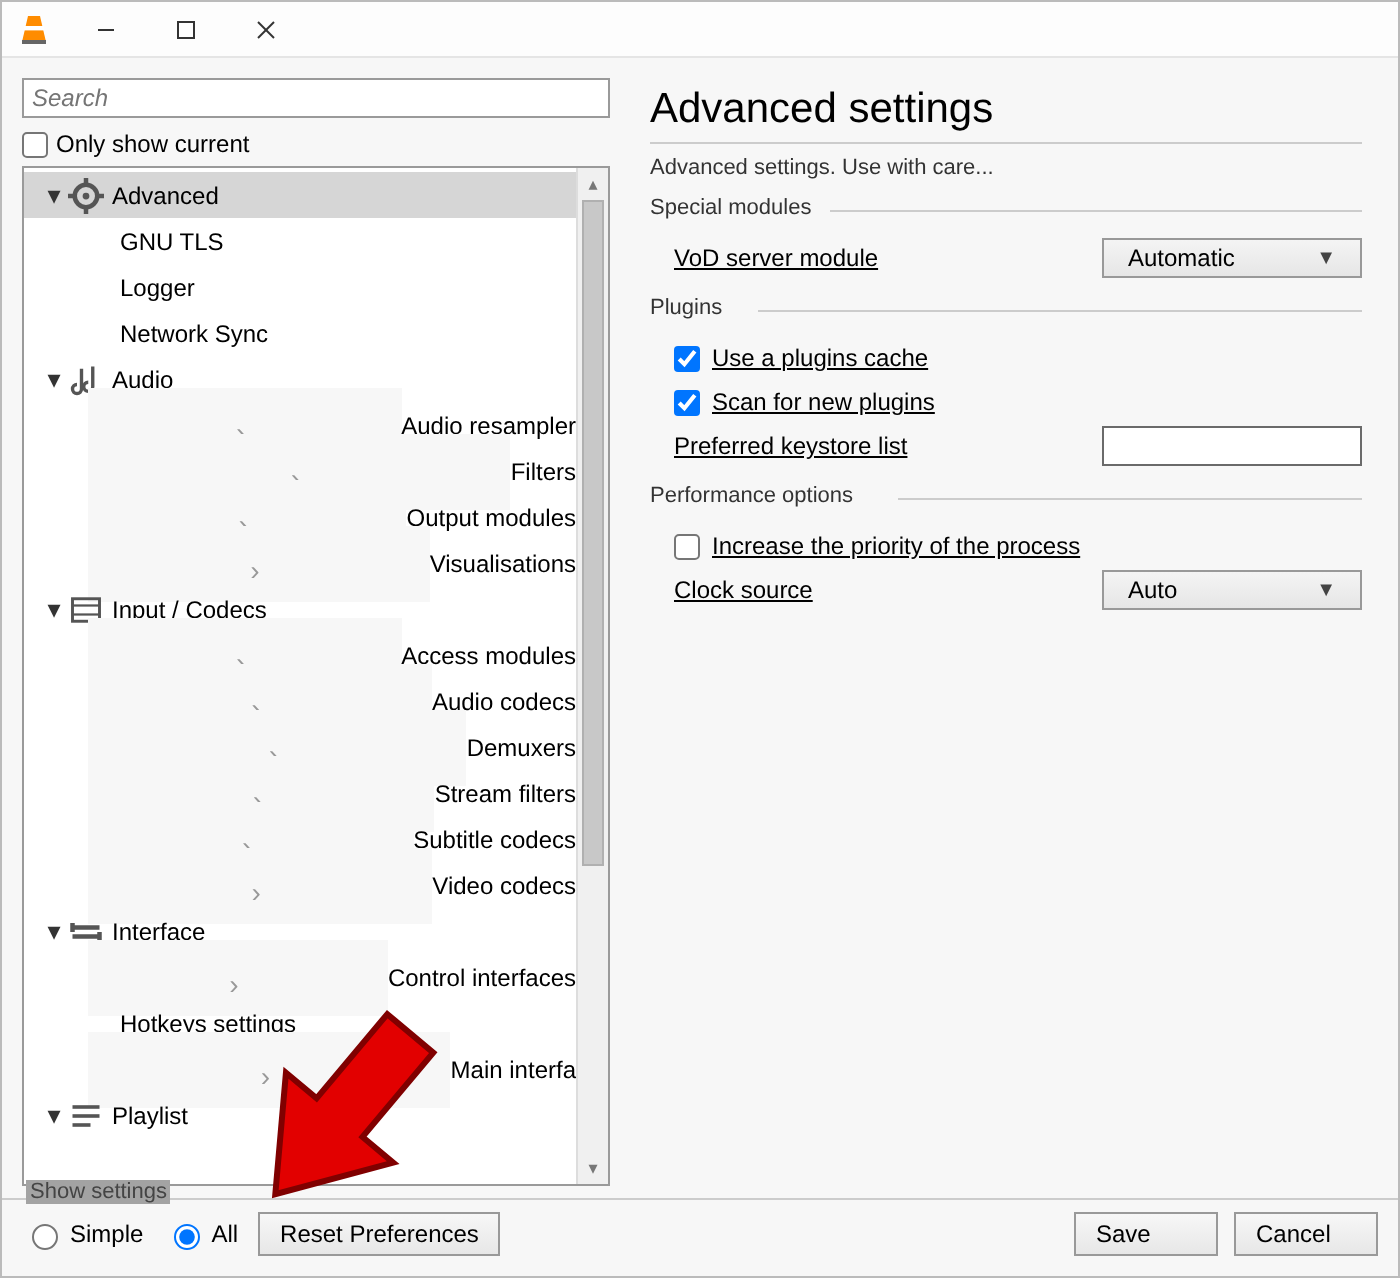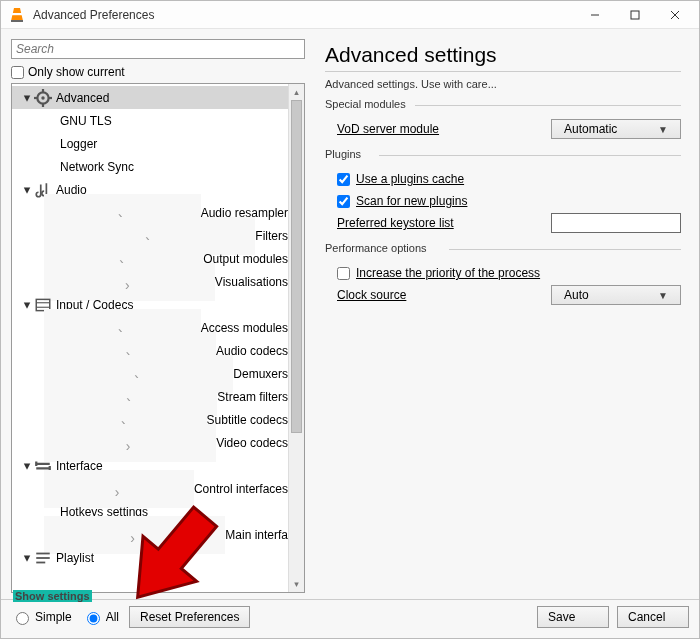--- a/index.html
+++ b/index.html
@@ -179,23 +179,22 @@
     gap: 10px;
     background: #f7f7f7;
     position: relative;
   }
   .show-settings-label {
     position: absolute;
     top: -10px;
     left: 12px;
     font-size: 11px;
     color: #444;
-    background: #14b8a6;
+    background: #a3a3a3;
     padding: 0 2px;
-    font-weight: bold;
   }
   .radio { display: flex; align-items: center; gap: 3px; }
   .btn {
     height: 22px;
     padding: 0 10px;
     border: 1px solid #999;
     background: linear-gradient(#f7f7f7,#e7e7e7);
     font-size: 12px;
     display: inline-flex;
     align-items: center;
@@ -218,21 +217,20 @@
 <div class="window">
 
   <div class="titlebar">
     <span class="app-icon">
       <svg viewBox="0 0 16 16">
           <polygon points="5,1 11,1 14,14 2,14" fill="#ff8c00"></polygon>
           <rect x="3" y="6" width="10" height="2.2" fill="#fff"></rect>
           <rect x="2" y="13" width="12" height="2" fill="#666"></rect>
         </svg>
     </span>
-    <span class="title">Advanced Preferences</span>
     <div class="win-btn">
         <svg viewBox="0 0 10 10">
           <line x1="1" y1="5" x2="9" y2="5" stroke="#333" stroke-width="1"></line>
         </svg>
       </div>
     <div class="win-btn">
         <svg viewBox="0 0 10 10">
           <rect x="1" y="1" width="8" height="8" fill="none" stroke="#333" stroke-width="1"></rect>
         </svg>
       </div>

